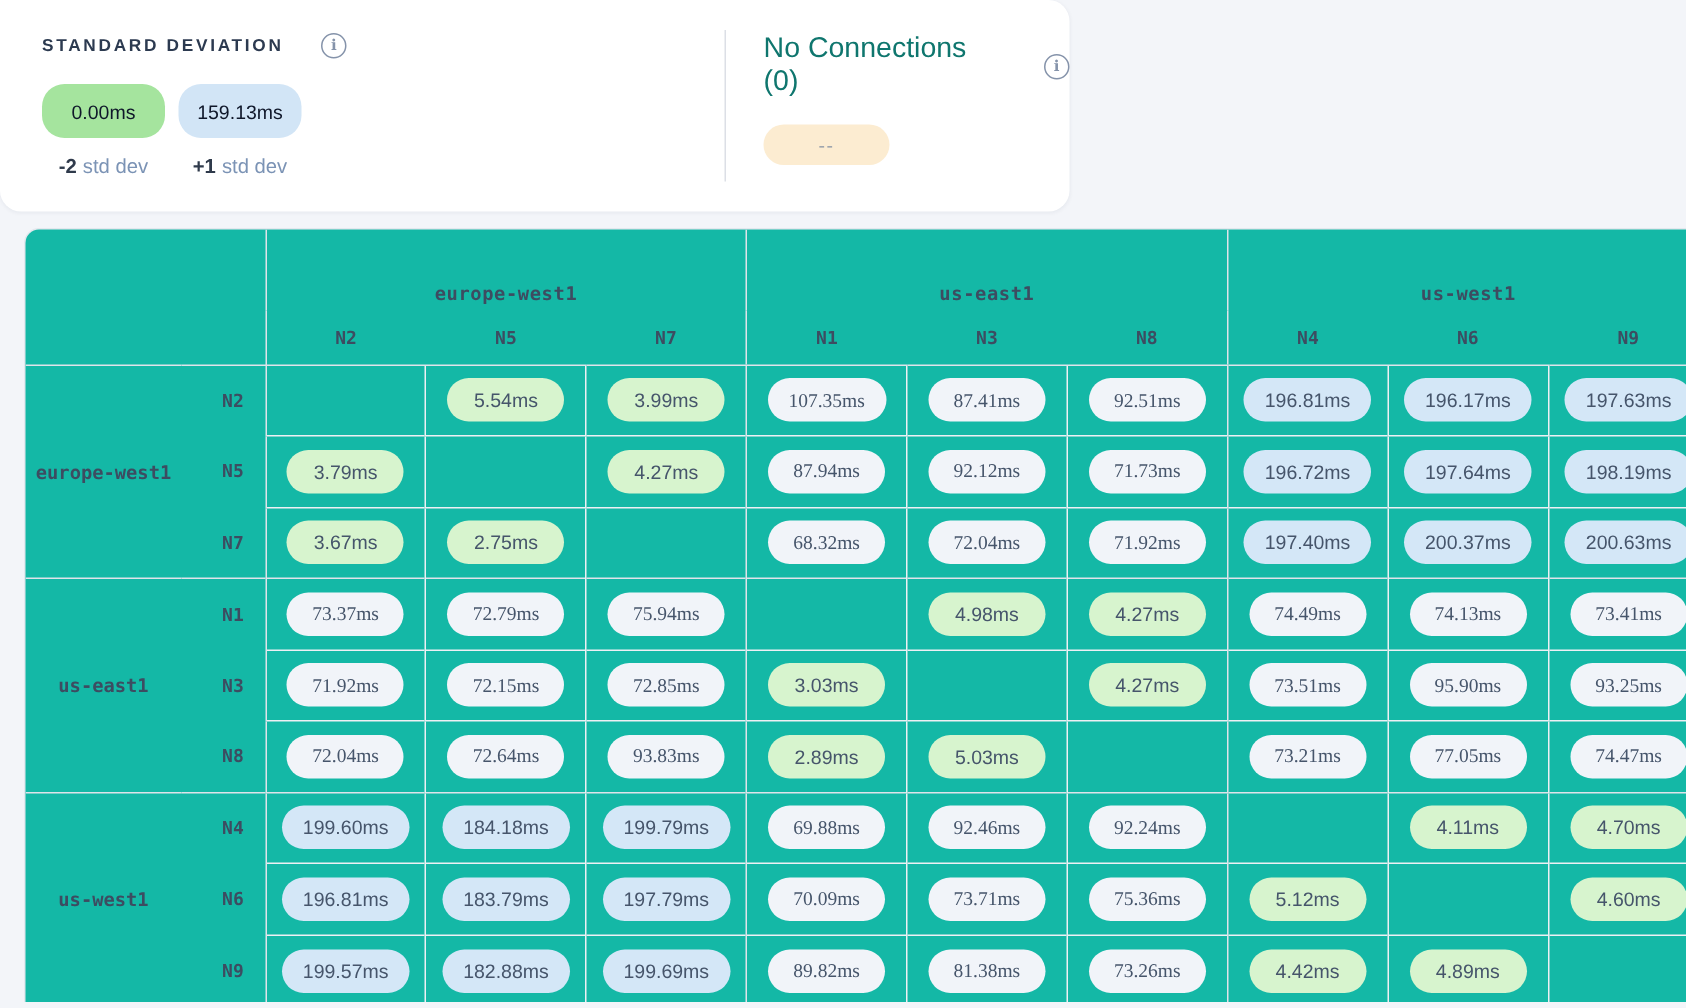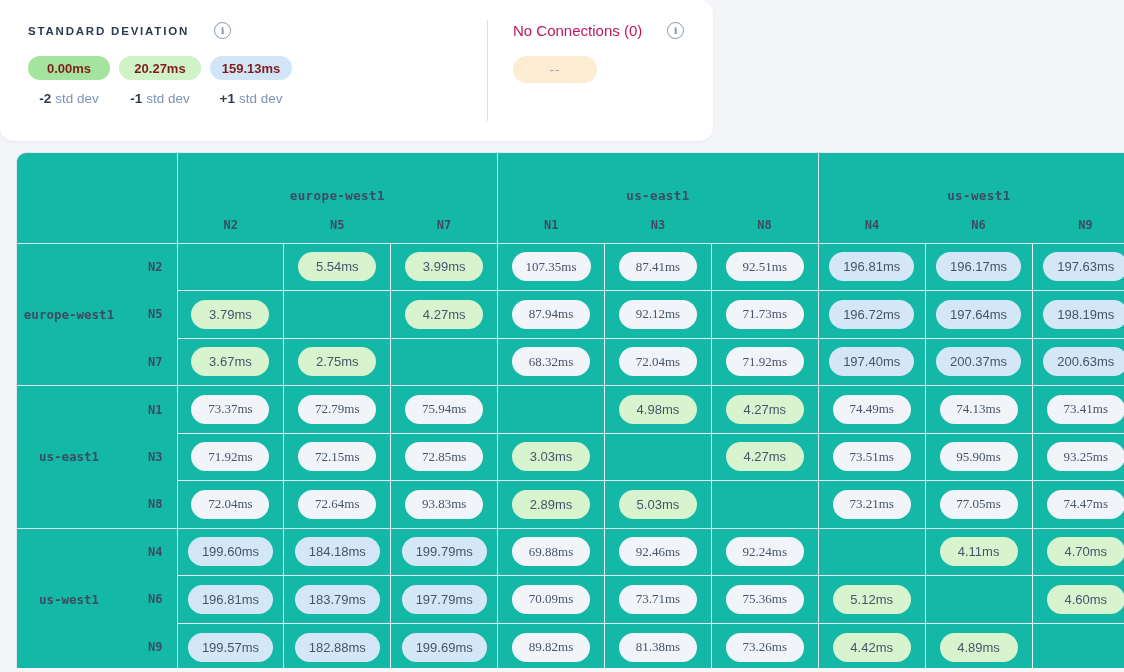--- a/index.html
+++ b/index.html
@@ -30,36 +30,36 @@
     width:17px; height:17px; border-radius:50%;
     border:1.5px solid #8593aa; color:#8593aa;
     font-size:10px; font-weight:bold;
     font-family:"DejaVu Serif", serif;
     display:flex; align-items:center; justify-content:center;
     cursor:pointer; flex:0 0 auto;
   }
   .legend-pills { display:flex; gap:9px; }
   .legend-item { width:82px; text-align:center; }
   .legend-pill {
-    height:24px; border-radius:15px;
+    height:36px; border-radius:15px;
     display:flex; align-items:center; justify-content:center;
-    font-size:13px; color:#7f1d1d;font-weight:bold;
+    font-size:13px; color:#0f172a;
   }
   .legend-pill[data-level="m2"]   { background:#a5e49e; }
   .legend-pill[data-level="m1"]   { background:#cff2c6; }
   .legend-pill[data-level="mean"] { background:#f1f4f9; }
   .legend-pill[data-level="p1"]   { background:#d2e5f6; }
   .legend-pill[data-level="p2"]   { background:#abd5f4; }
   .legend-label { margin-top:11px; font-size:13.5px; color:#7b93b5; white-space:nowrap; }
   .legend-label b { color:#2f3a4b; margin-right:4px; }
 
   .divider { width:1px; height:101px; margin-top:20px; background:#dcdfe6; }
 
   .noconn-section { padding:22px 0 0 25px; }
-  .noconn-title { font-size:15px; color:#be185d; }
+  .noconn-title { font-size:19px; color:#0f766e; }
   .noconn-pill {
     margin-top:13px;
     width:84px; height:27px; border-radius:14px;
     background:#fcecd1; color:#9aa1ab;
     display:flex; align-items:center; justify-content:center;
     font-size:13px; letter-spacing:1px;
   }
 
   
   .table-card {
@@ -115,24 +115,20 @@
 <div class="top-card">
   <div class="legend-section">
     <div class="title-row">
       <span class="legend-title">STANDARD DEVIATION</span>
       <span class="info-icon">i</span>
     </div>
     <div class="legend-pills">
       <div class="legend-item">
         <div class="legend-pill" data-level="m2">0.00ms</div>
         <div class="legend-label"><b>-2</b><span>std dev</span></div>
-      </div>
-      <div class="legend-item">
-        <div class="legend-pill" data-level="m1">20.27ms</div>
-        <div class="legend-label"><b>-1</b><span>std dev</span></div>
       </div>
       <div class="legend-item">
         <div class="legend-pill" data-level="p1">159.13ms</div>
         <div class="legend-label"><b>+1</b><span>std dev</span></div>
       </div>
     </div>
   </div>
   <div class="divider"></div>
   <div class="noconn-section">
     <div class="title-row">

